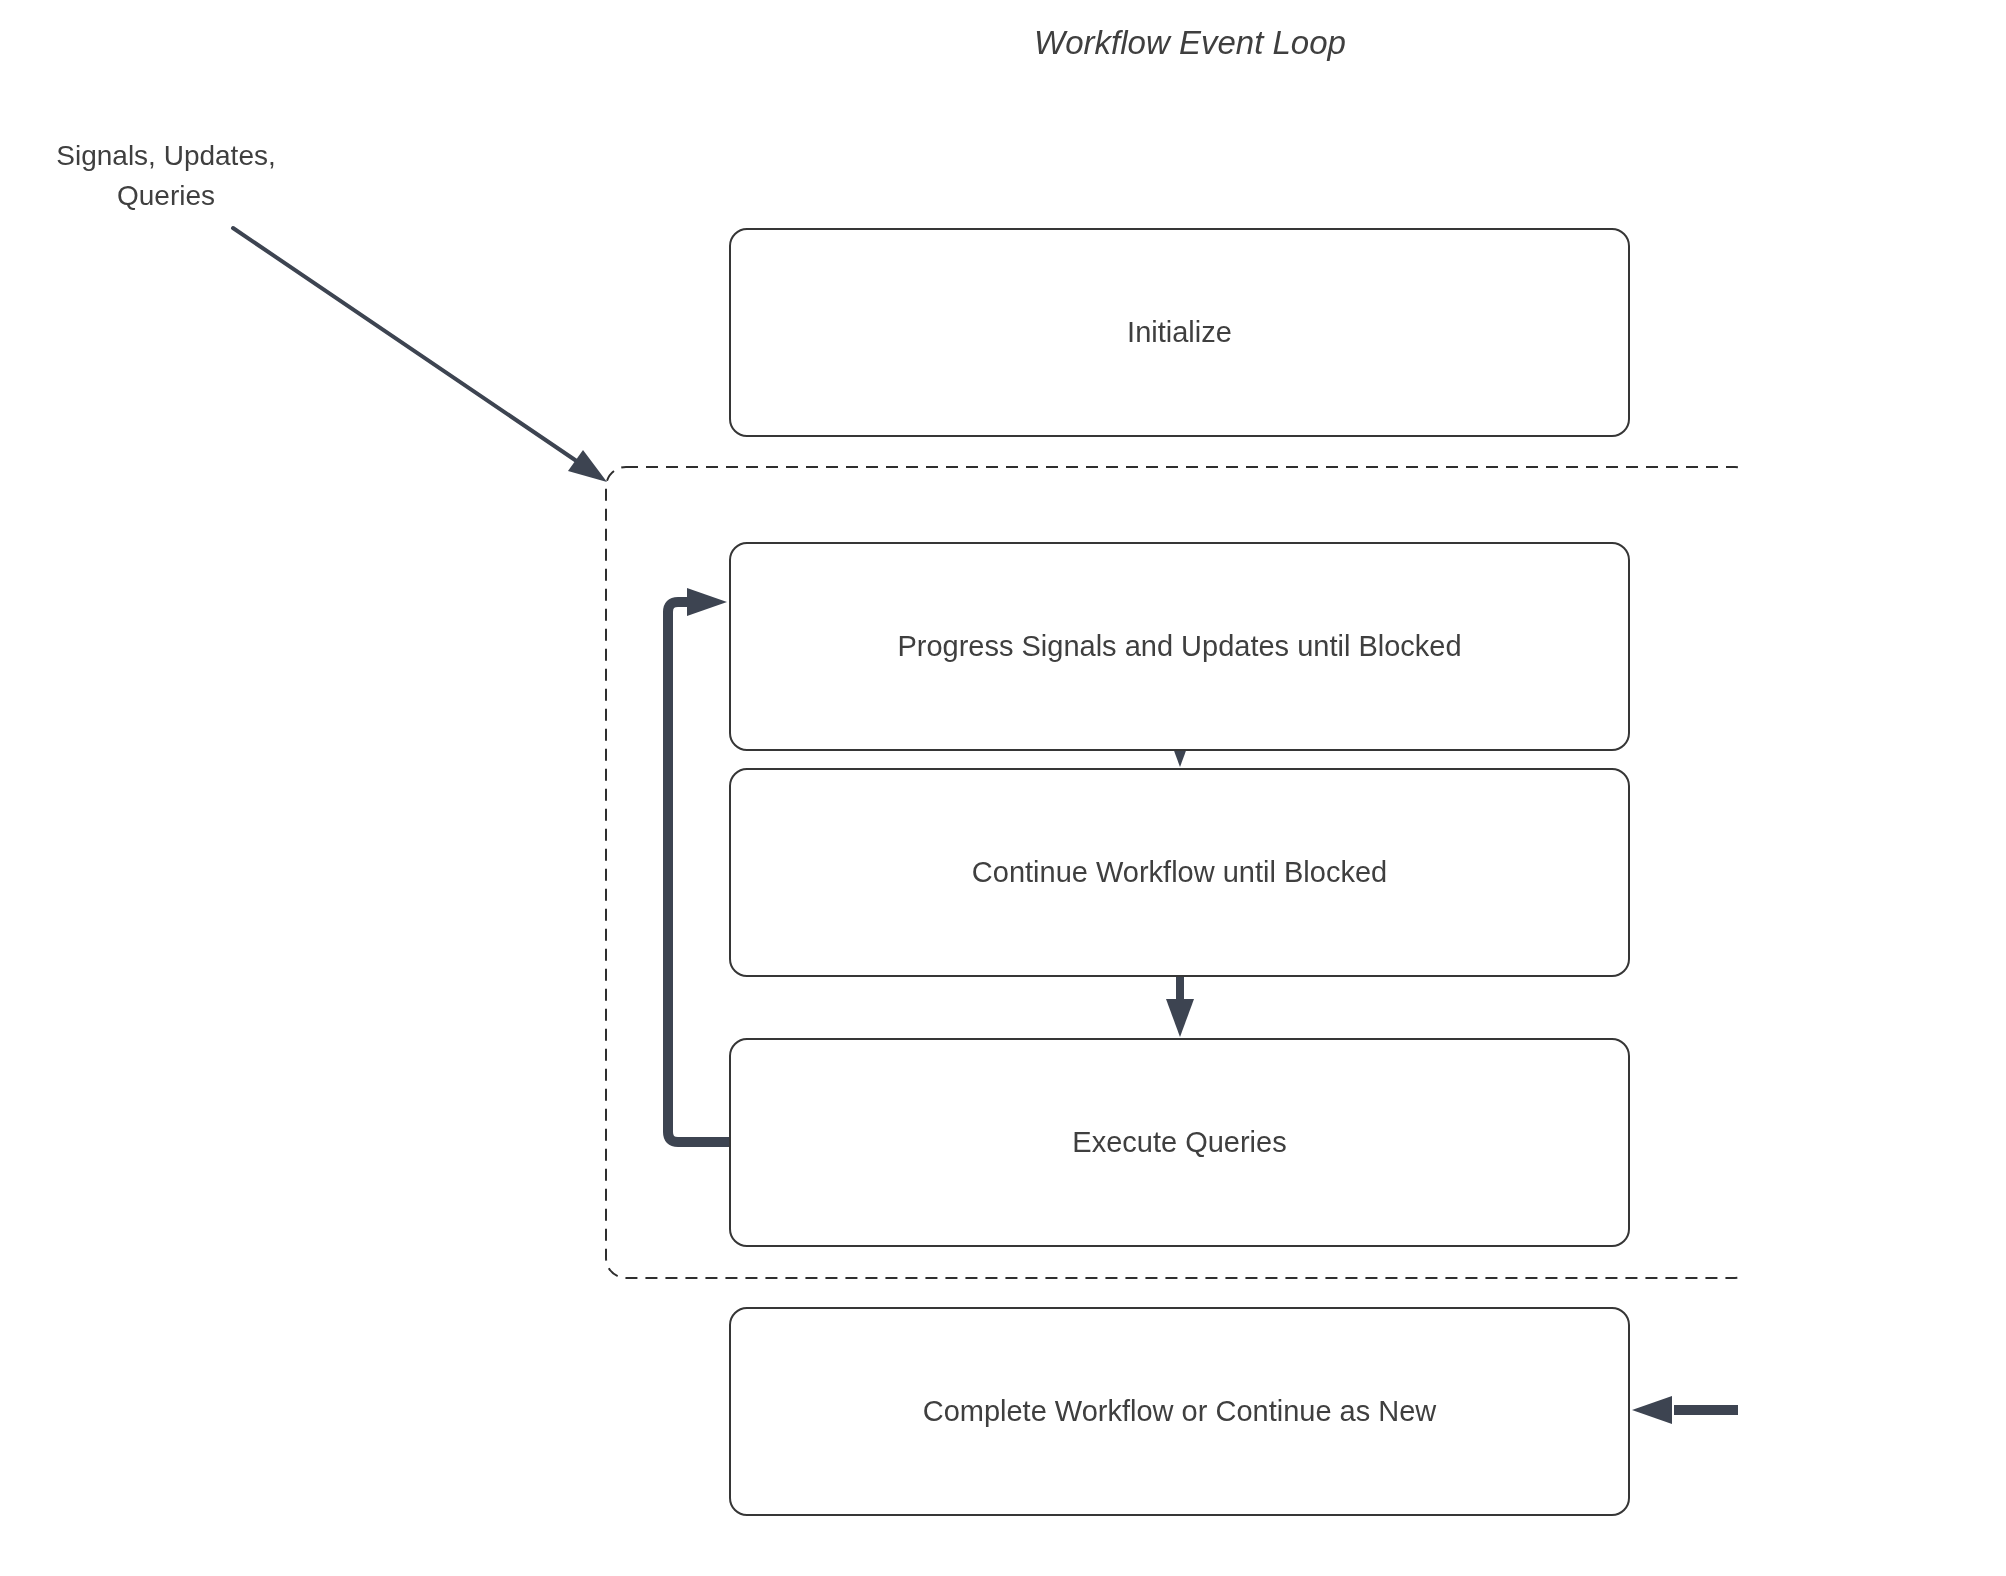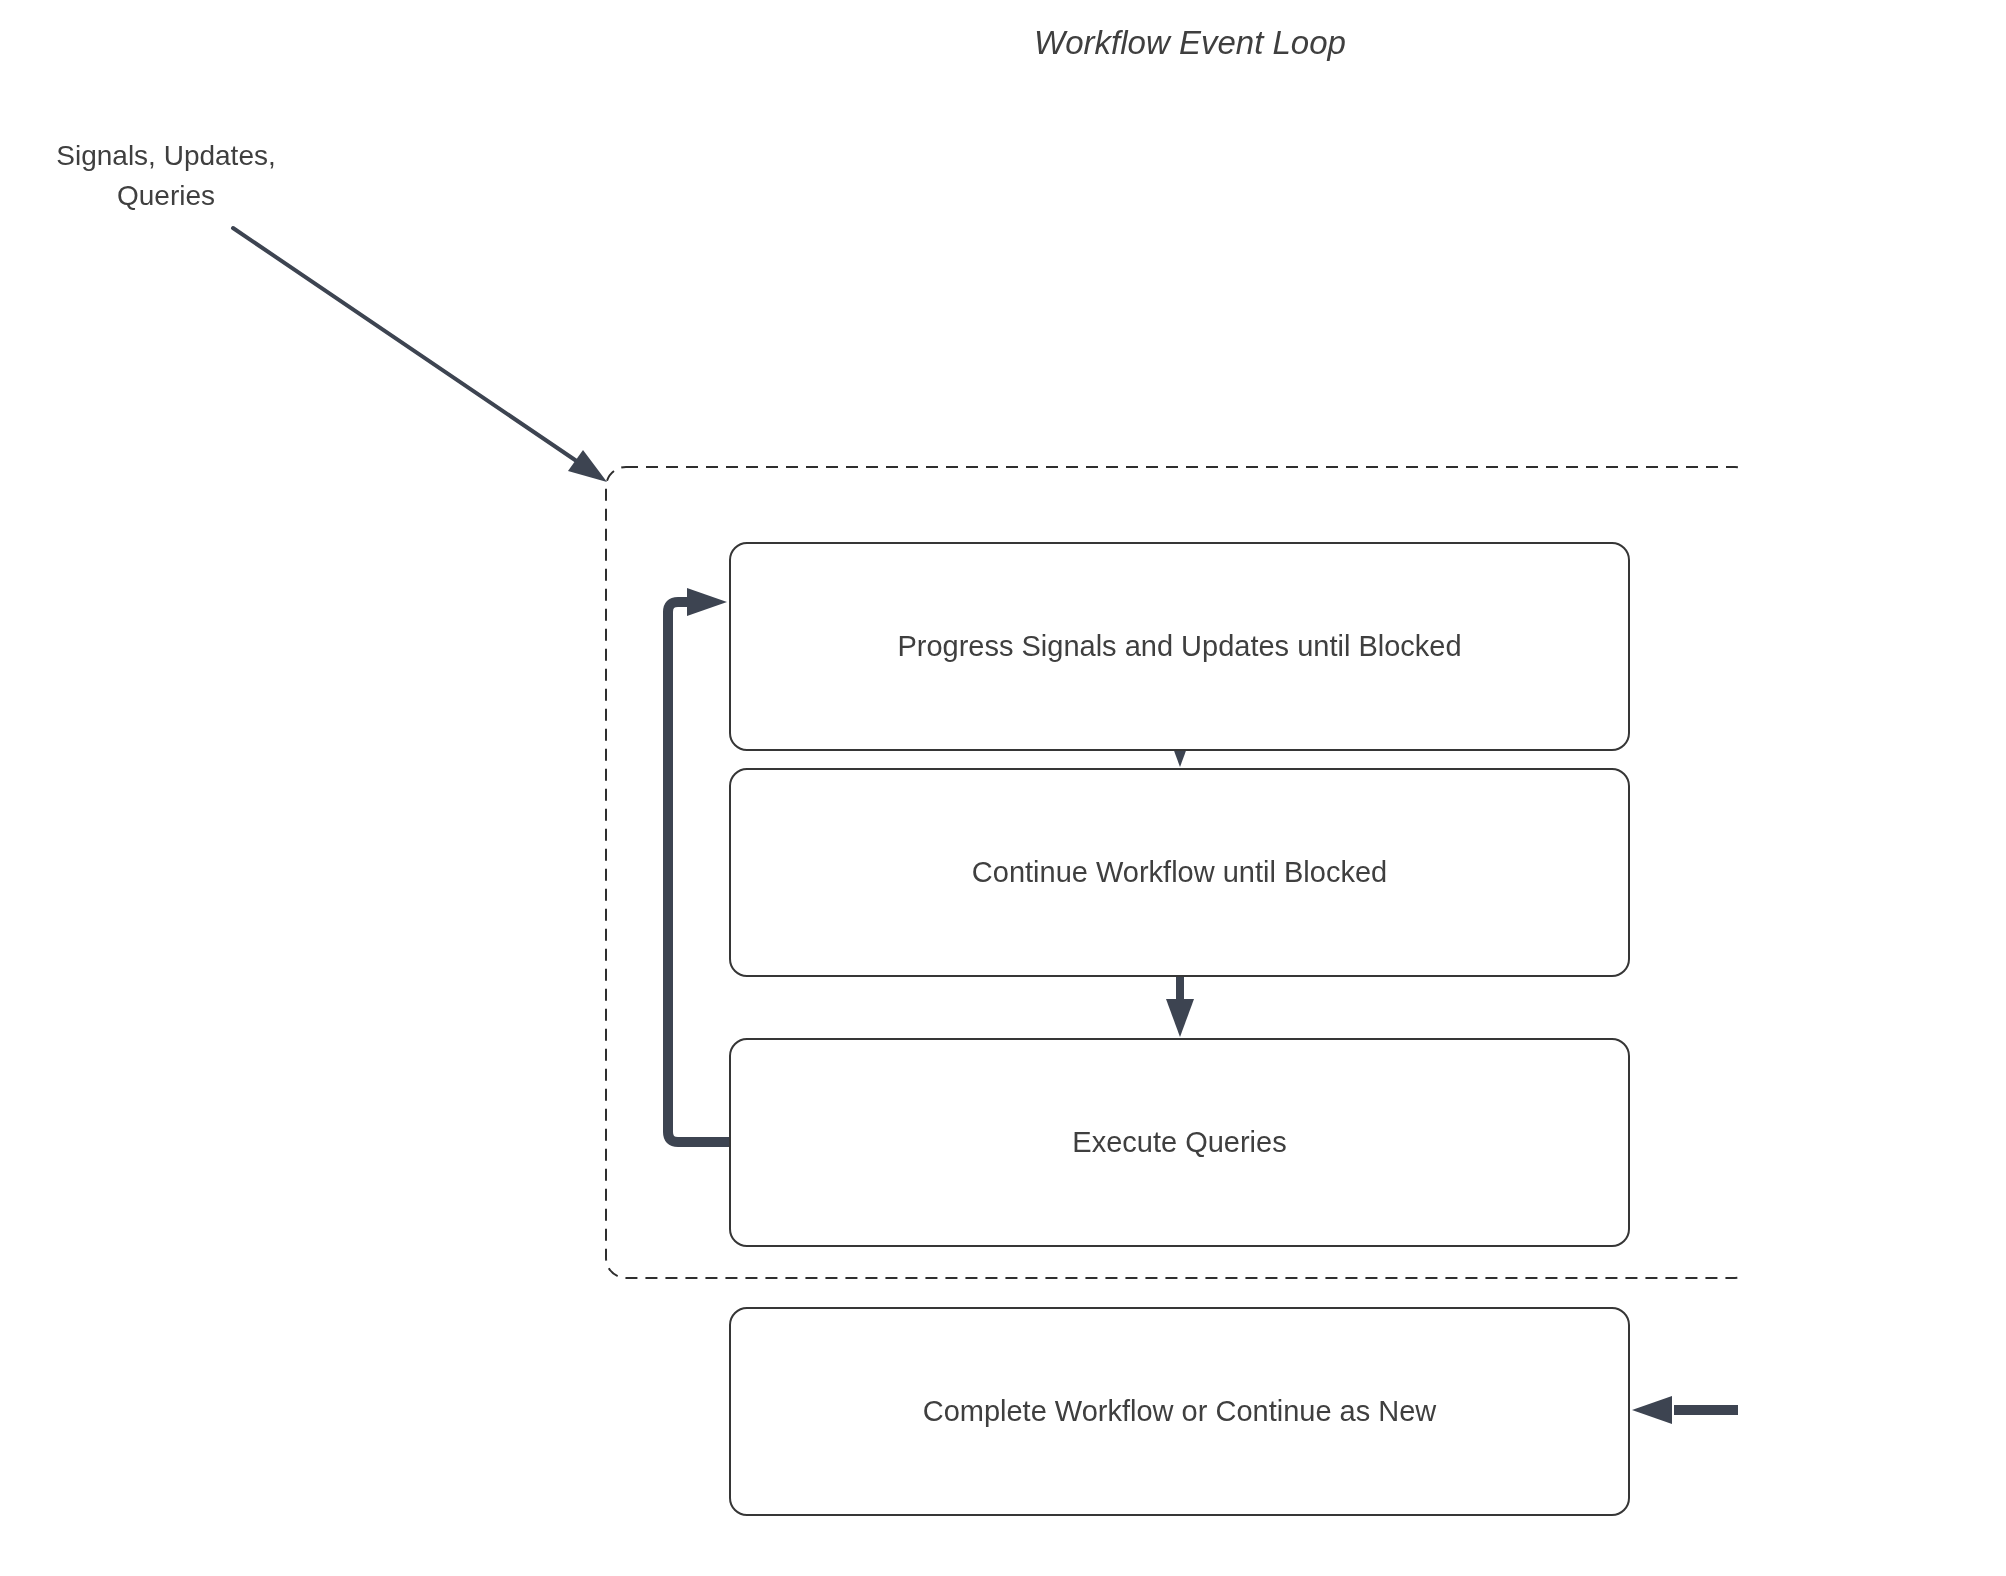--- a/index.html
+++ b/index.html
@@ -112,20 +112,23 @@
       <path class="thick-arrow-line" d="M 731 1142 L 678 1142 Q 668 1142 668 1132 L 668 612 Q 668 602 678 602 L 687 602"></path>
       <polygon class="arrow-head" points="727,602 687,588 687,616"></polygon>
     </g>
 
     <g>
       <path class="thick-arrow-line" d="M 1754 873 L 1805 873 Q 1815 873 1815 883 L 1815 1400 Q 1815 1410 1805 1410 L 1674 1410"></path>
       <polygon class="arrow-head" points="1632,1410 1672,1396 1672,1424"></polygon>
     </g>
   </svg>
 
+  <div class="node node-0">
+    <span>Initialize</span>
+  </div>
 
   <div class="node node-1">
     <span>Progress Signals and Updates until Blocked</span>
   </div>
 
   <div class="node node-2">
     <span>Continue Workflow until Blocked</span>
   </div>
 
   <div class="node node-3">

